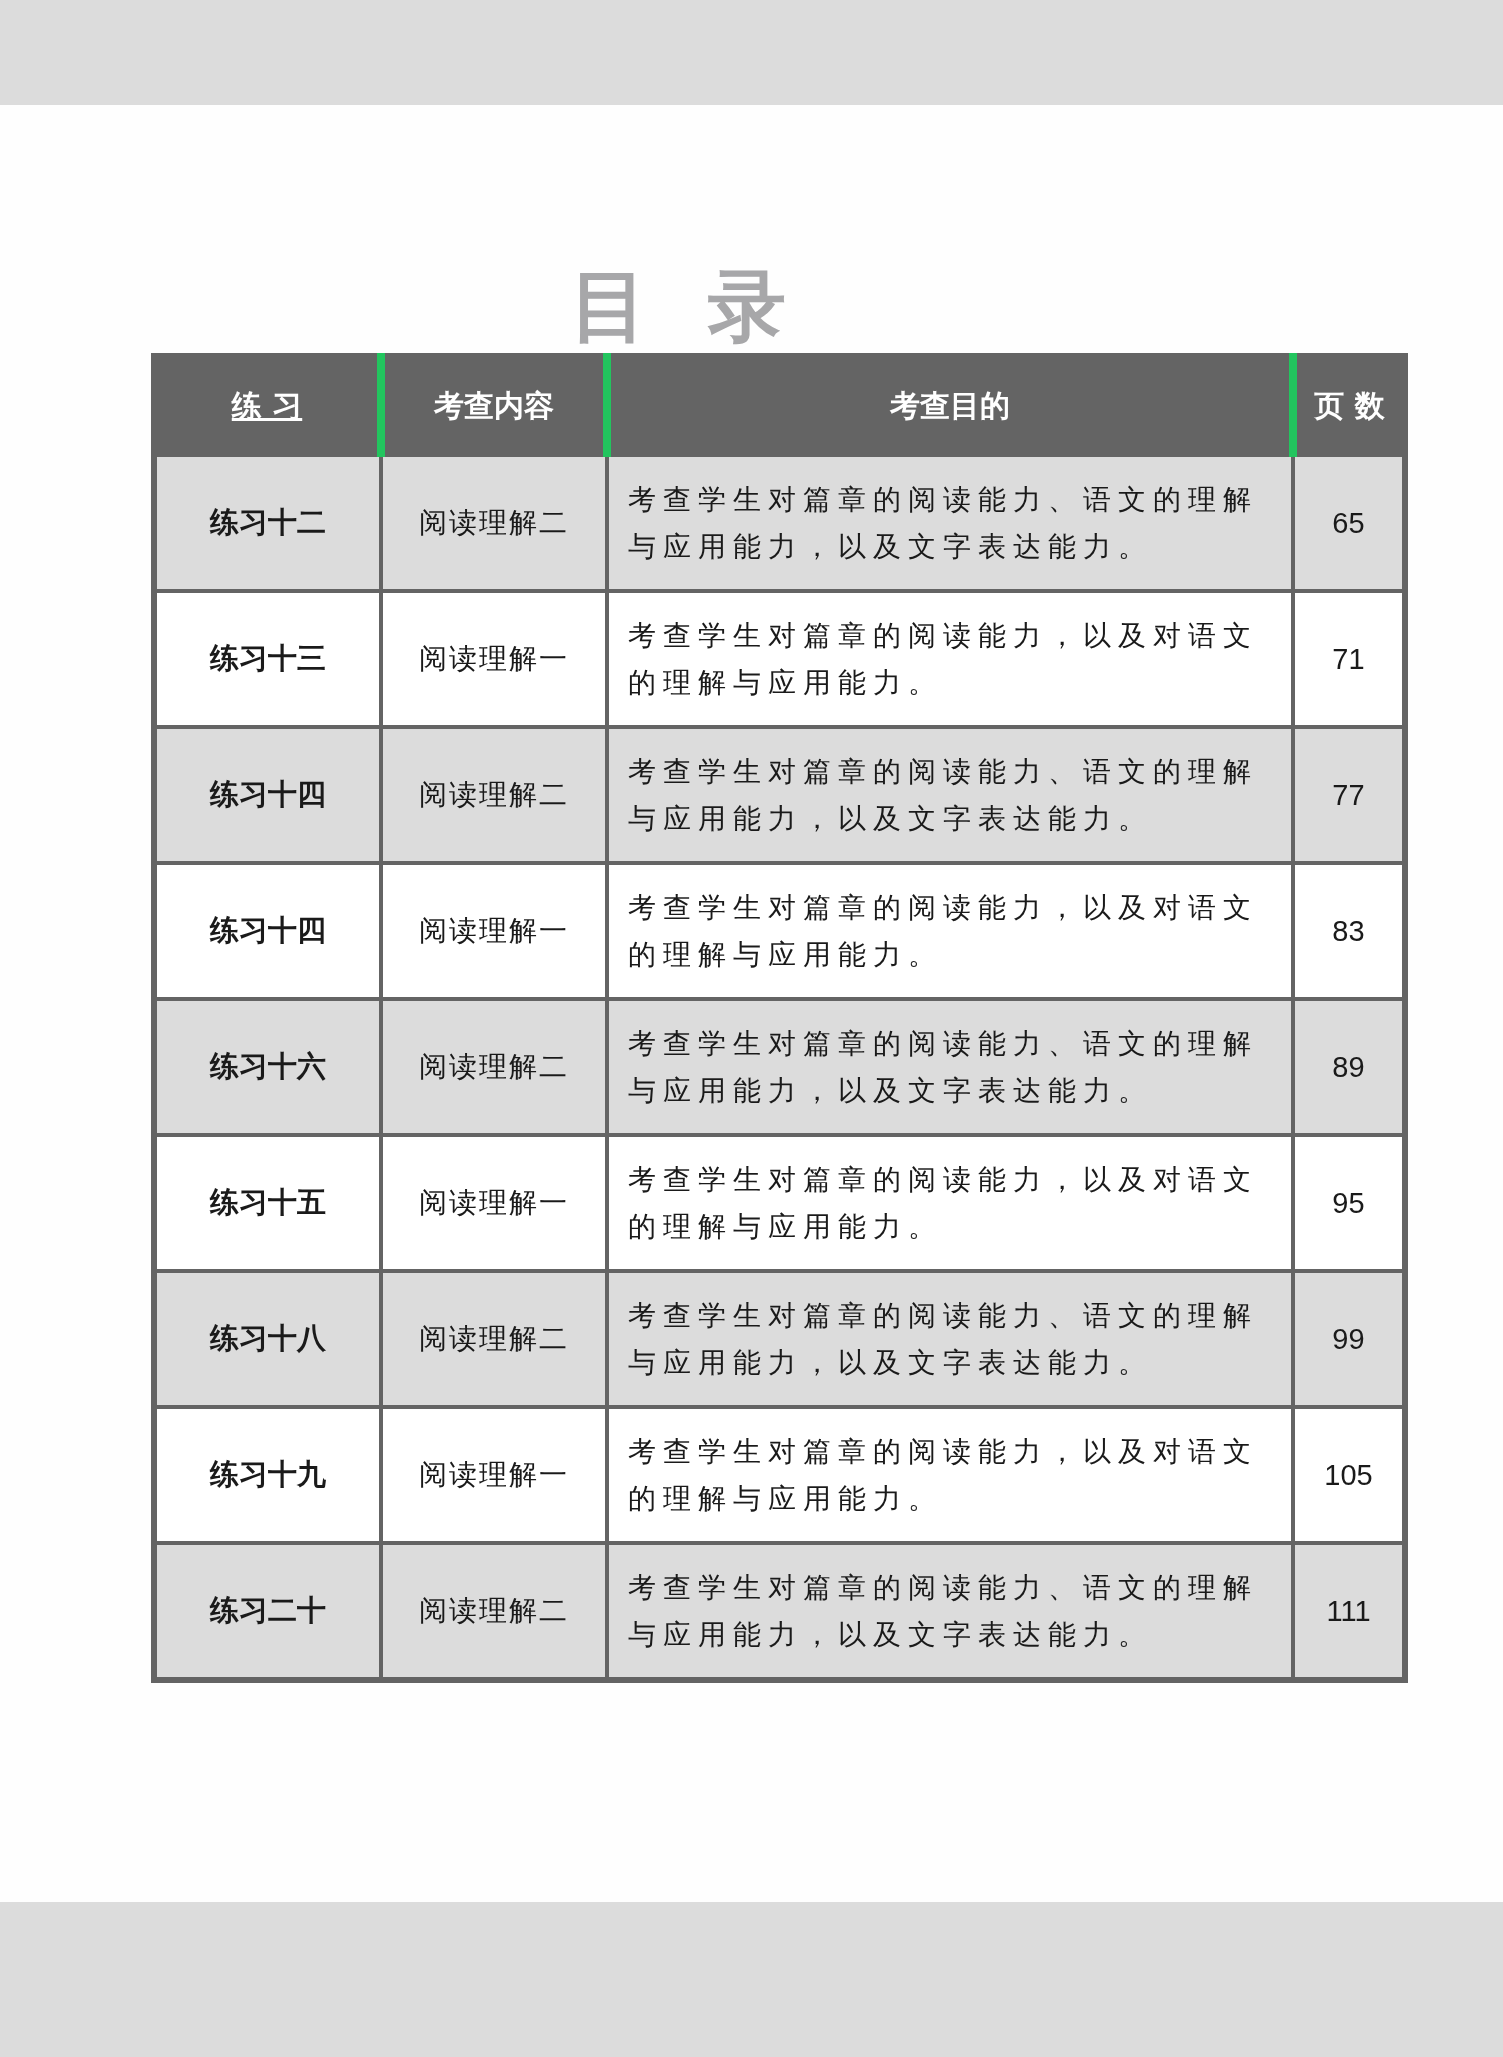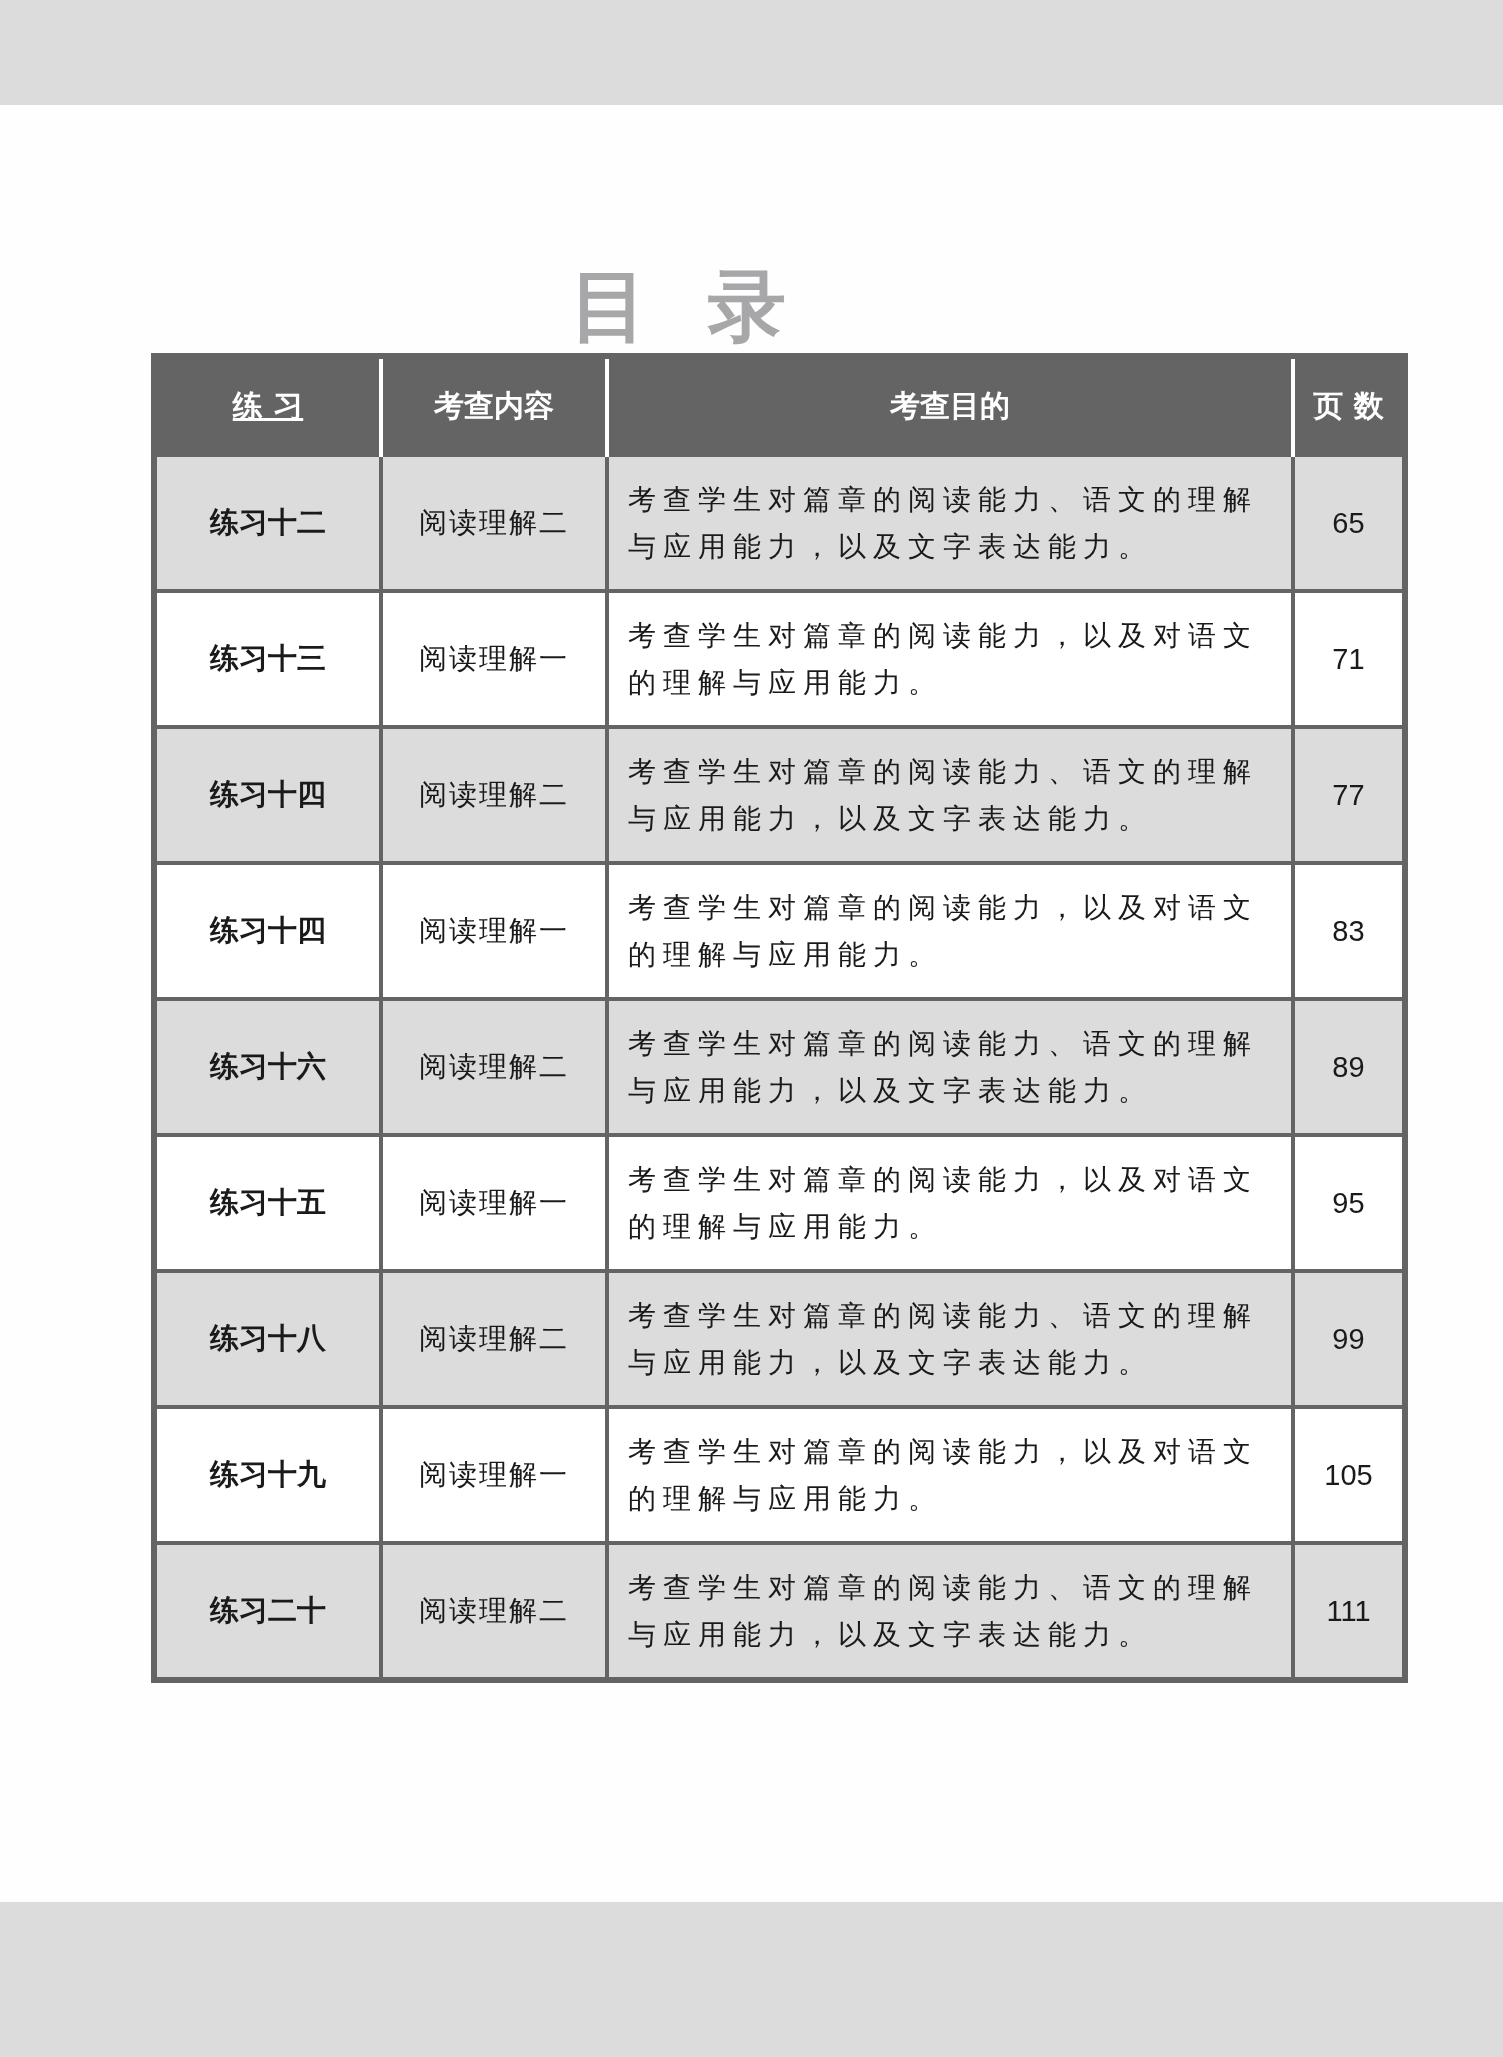--- a/index.html
+++ b/index.html
@@ -56,21 +56,21 @@
     .toc-table th {
       background: #646464;
       color: #ffffff;
       height: 94px;
       padding: 0;
       font-family: "DejaVu Sans", sans-serif;
       font-weight: bold;
       font-size: 30px;
       text-align: center;
       vertical-align: middle;
-      border-left: 4px solid #22c55e;
+      border-left: 8px solid #22c55e;
       border-right: 4px solid #ffffff;
     }
     .toc-table th:first-child { border-left: none; text-decoration: underline; }
     .toc-table th:last-child { border-right: none; }
     .toc-table td {
       height: 132px;
       padding: 0;
       border: 4px solid #646464;
       vertical-align: middle;
       color: #1a1a1a;

